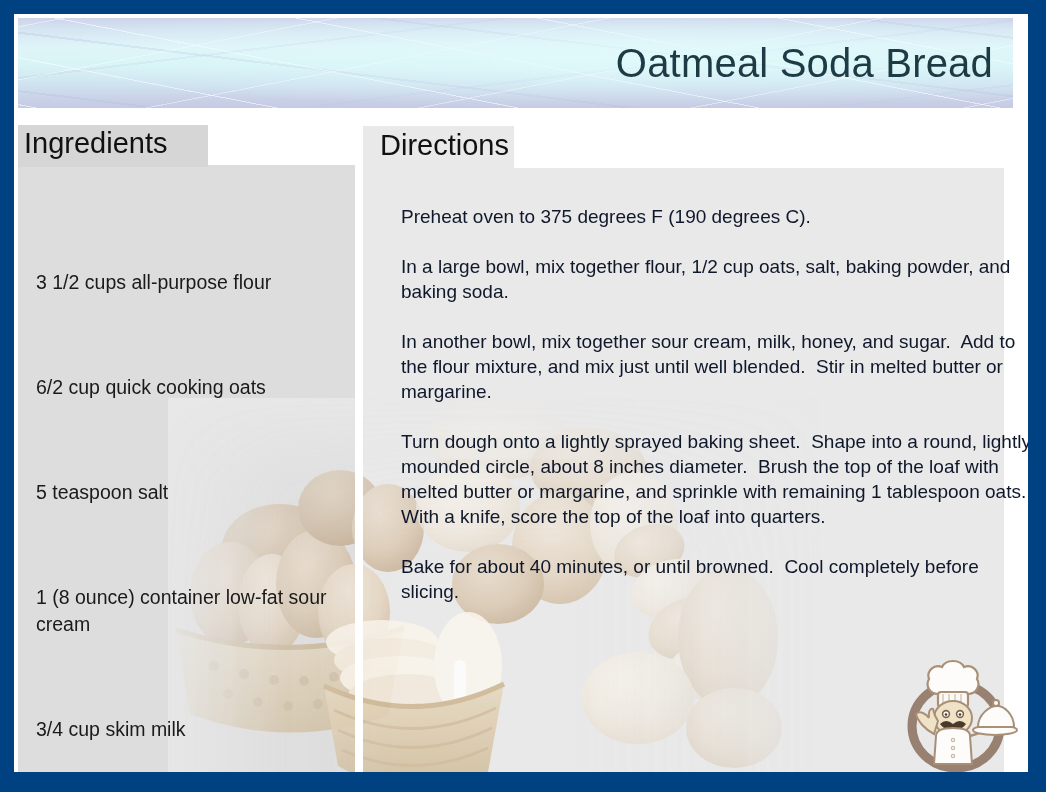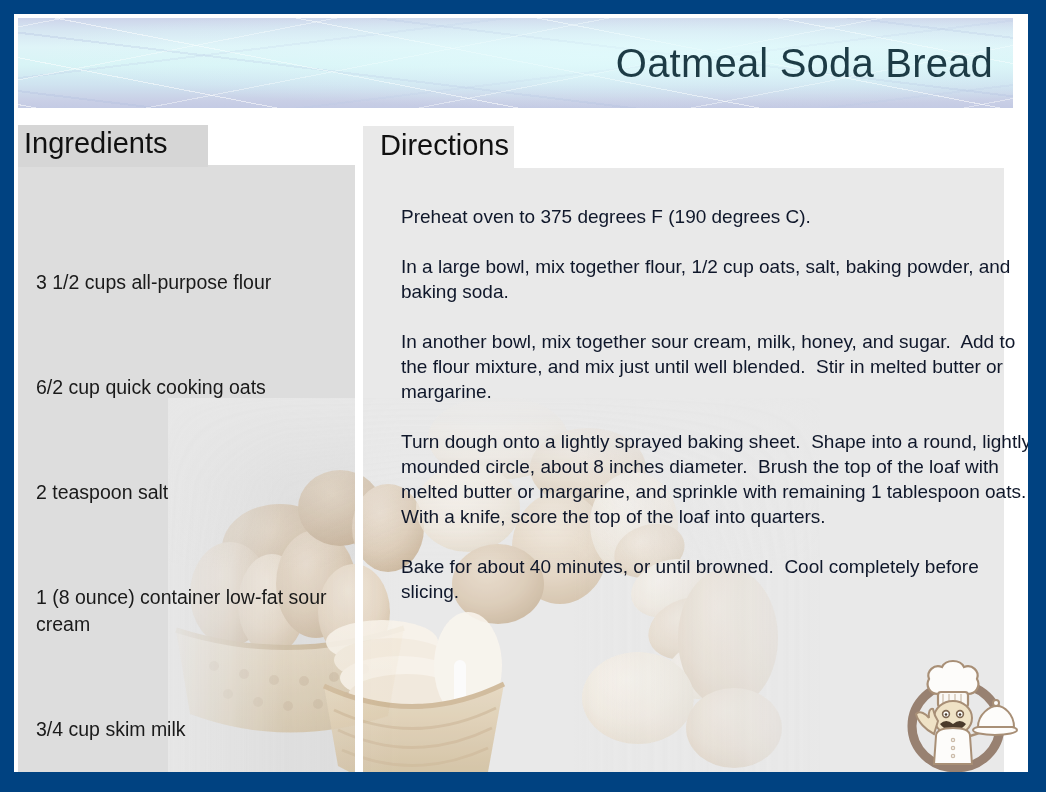--- a/index.html
+++ b/index.html
@@ -339,21 +339,21 @@
       </svg><div></div>
     
     <div class="fadeout"></div>
   </div>
 
   <div class="panel-gap"></div>
 
   <div class="ingredients-body">
     <span class="ing-line">3 1/2 cups all-purpose flour</span>
     <span class="ing-line">6/2 cup quick cooking oats</span>
-    <span class="ing-line">2 teaspoon salt</span>
+    <span class="ing-line">5 teaspoon salt</span>
     <span class="ing-line">1 (8 ounce) container low-fat sour cream</span>
     <span class="ing-line">3/4 cup skim milk</span>
     
     
     
     
   </div>
 
   <div class="directions-body">
     <p class="dir-para">Preheat oven to 375 degrees F (190 degrees C).</p>

